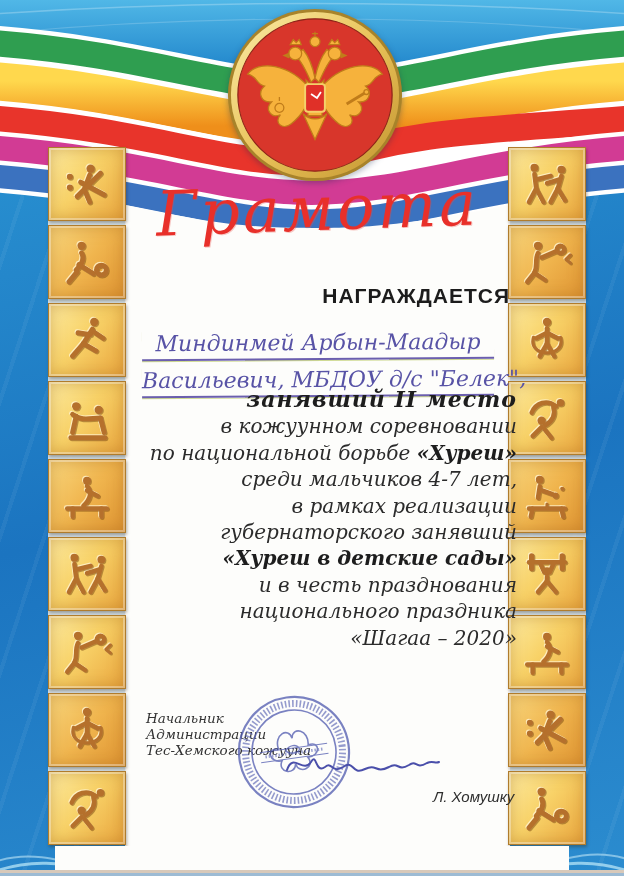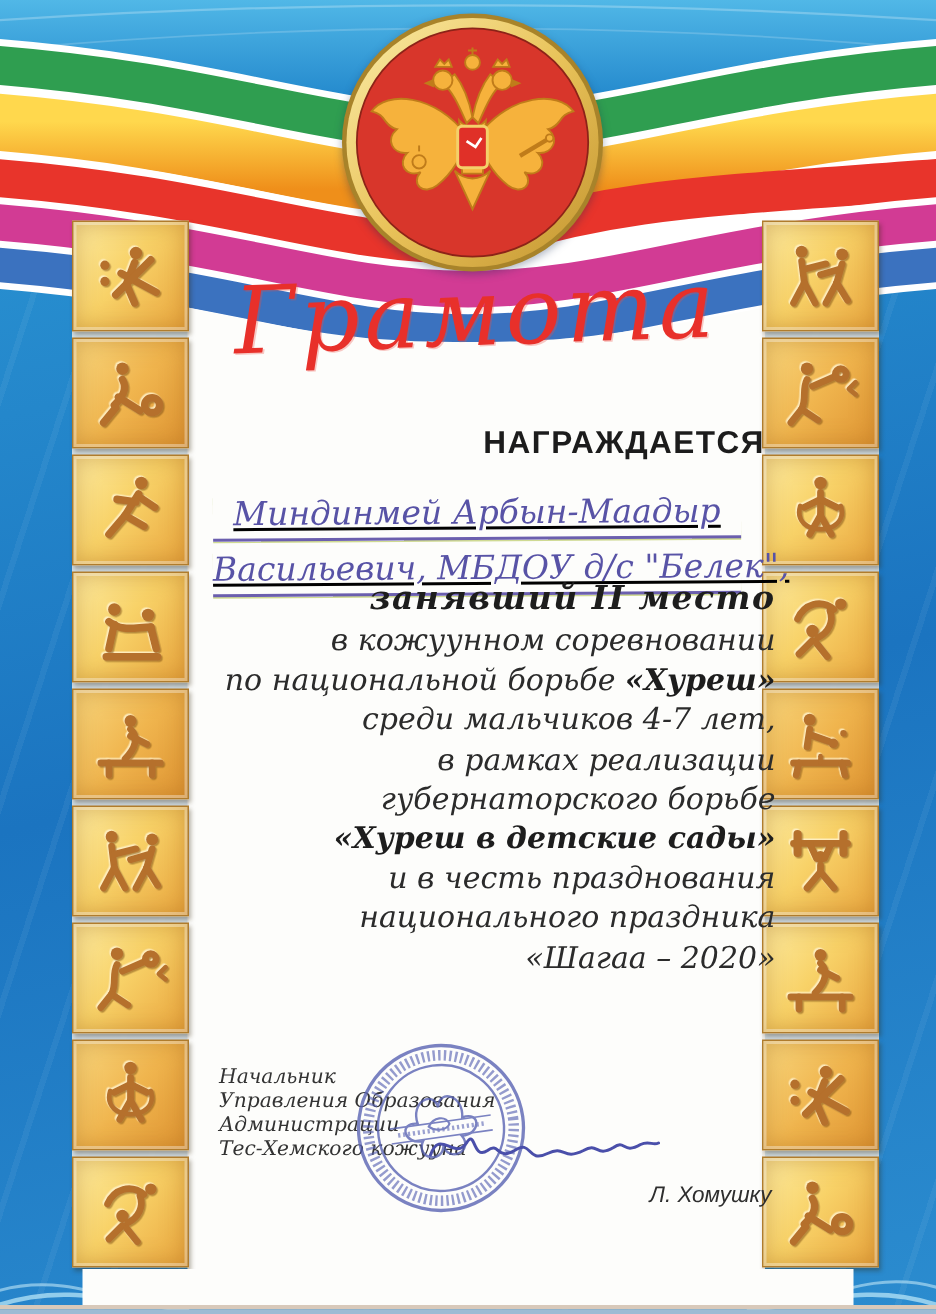--- a/index.html
+++ b/index.html
@@ -22,21 +22,21 @@
   .tile.warm{background:linear-gradient(128deg,#f9d87f 0%,#f0b54e 50%,#df9432 100%);}
   .picto{width:54px;height:54px;
         filter:drop-shadow(1px 1.4px 0px rgba(122,72,14,.5)) drop-shadow(-0.5px -0.5px 0px rgba(255,242,205,.85));}
   .emblem{position:absolute;left:226px;top:6px;filter:drop-shadow(0 2px 3px rgba(20,40,80,.35));}
   .title-script{position:absolute;left:125px;top:172px;width:385px;text-align:center;
         font-family:"DejaVu Serif", serif;font-style:italic;font-weight:400;
         font-size:62px;color:#e8302a;letter-spacing:3px;transform:rotate(-2deg);
         text-shadow:1px 1px 0 rgba(235,80,70,.3);}
   .award-label{position:absolute;left:125px;top:284px;width:385px;text-align:right;
         font-family:"Liberation Sans", sans-serif;font-weight:700;font-size:21px;color:#1c1c1c;letter-spacing:1px;}
-  .recipient{position:absolute;left:142px;top:330px;width:352px;text-decoration:underline;}
+  .recipient{position:absolute;left:142px;top:330px;width:352px;}
   .hw-line{height:28px;margin-bottom:7px;text-align:center;
         font-family:"DejaVu Serif", serif;font-style:italic;font-size:22px;color:#5853a6;
         border-bottom:2px solid #6b5fae;box-shadow:0 1px 0 rgba(170,190,60,.55);
         transform:rotate(-0.4deg);white-space:nowrap;}
   .body-lines{position:absolute;left:117px;top:386px;width:400px;text-align:right;
         font-family:"DejaVu Serif", serif;font-style:italic;font-size:20px;color:#2b2b2b;line-height:26.4px;}
   .body-line{white-space:nowrap;}
   .body-line:first-child{font-size:22px;letter-spacing:1px;}
   .body-line .b{font-weight:700;color:#1d1d1d;}
   .sign-block{position:absolute;left:146px;top:710px;width:220px;
@@ -221,30 +221,29 @@
     <div class="hw-line">Миндинмей Арбын-Маадыр</div>
     <div class="hw-line">Васильевич, МБДОУ д/с "Белек",</div>
   </div>
 
   <div class="body-lines" id="body-lines">
       <div class="body-line"><span class="b">занявший II место</span></div>
       <div class="body-line"><span>в кожуунном соревновании</span></div>
       <div class="body-line"><span>по национальной борьбе </span><span class="b">«Хуреш»</span></div>
       <div class="body-line"><span>среди мальчиков 4-7 лет,</span></div>
       <div class="body-line"><span>в рамках реализации</span></div>
-      <div class="body-line"><span>губернаторского борьбе</span></div>
+      <div class="body-line"><span>губернаторского занявший</span></div>
       <div class="body-line"><span class="b">«Хуреш в детские сады»</span></div>
       <div class="body-line"><span>и в честь празднования</span></div>
       <div class="body-line"><span>национального праздника</span></div>
       <div class="body-line"><span>«Шагаа – 2020»</span></div>
     </div>
 
   <div class="sign-block" id="sign-lines">
       <div>Начальник</div>
-      <div>Управления Образования</div>
       <div>Администрации</div>
       <div>Тес-Хемского кожууна</div>
     </div>
 
   <svg class="stamp" width="120" height="120" viewBox="0 0 120 120">
     <g stroke="#5660b2" fill="none" transform="rotate(-8 60 60)">
       <circle cx="60" cy="60" r="55" stroke-width="2.2"></circle>
       <circle cx="60" cy="60" r="42" stroke-width="1.6"></circle>
       <circle cx="60" cy="60" r="48.5" stroke-width="7" stroke-dasharray="1.6,2.1" opacity=".8"></circle>
       <path d="M45,55 C42,40 58,34 60,46 C62,34 78,40 75,55 C88,52 86,68 73,67 C80,78 62,84 60,72 C58,84 40,78 47,67 C34,68 32,52 45,55 Z" stroke-width="1.6"></path>

